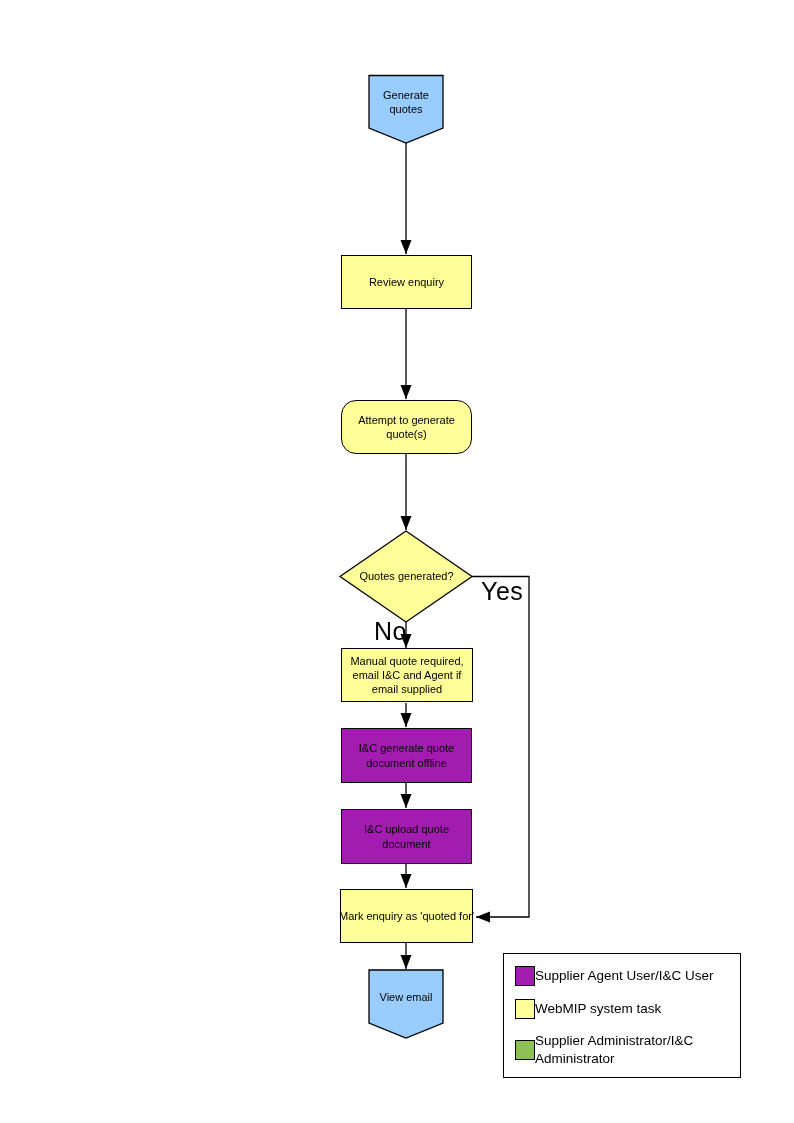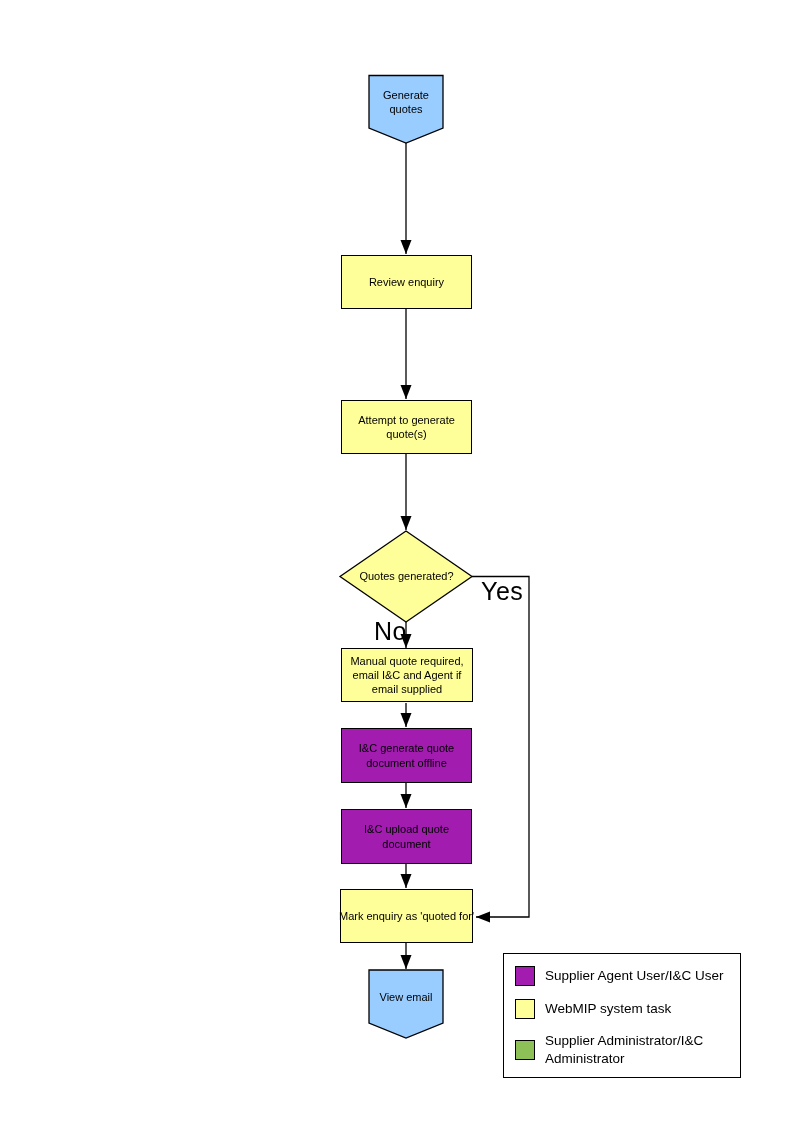--- a/index.html
+++ b/index.html
@@ -11,21 +11,21 @@
   .rect{border:1.5px solid #000;}
   .yellow{background:#FFFF99;}
   .blue{background:#a21caf;}
   .shape-label{position:absolute;display:flex;align-items:center;justify-content:center;
         text-align:center;font-size:11px;line-height:1.3;}
   .branch-label{position:absolute;font-size:25px;line-height:1;letter-spacing:0.5px;}
   .nowrap{white-space:nowrap;padding:12px;}
   .legend{position:absolute;left:503px;top:953px;width:238px;height:125px;
         border:1.5px solid #000;box-sizing:border-box;background:#fff;
         padding:12px 6px 0 11px;display:flex;flex-direction:column;gap:13px;}
-  .legend-row{display:flex;align-items:center;gap:10px;}
+  .legend-row{display:flex;align-items:center;}
   .swatch{width:20px;height:20px;border:1px solid #000;flex:0 0 auto;box-sizing:border-box;}
   .swatch.green{background:#8DC057;}
   .legend-label{font-size:13.5px;line-height:1.3;}
 </style>
 </head>
 <body>
 
 <div class="page">
 
   <svg class="layer" width="794" height="1123" viewBox="0 0 794 1123">
@@ -52,21 +52,21 @@
   </svg>
 
   <div class="shape-label" style="left:369px;top:77px;width:74px;height:50px;">Generate quotes</div>
 
   <div class="shape-label" style="left:346px;top:556px;width:121px;height:40px;">Quotes generated?</div>
 
   <div class="shape-label" style="left:369px;top:972px;width:74px;height:50px;">View email</div>
 
   <div class="node rect yellow" style="left:341px;top:255px;width:131px;height:54px;">Review enquiry</div>
 
-  <div class="node rect yellow" style="left:341px;top:400px;width:131px;height:54px;">Attempt to generate quote(s)</div>
+  <div class="node rect yellow" style="left:341px;top:400px;width:131px;height:54px;border-radius:15px;">Attempt to generate quote(s)</div>
 
   <div class="node rect yellow" style="left:341px;top:648px;width:132px;height:54px;">Manual quote required, email I&amp;C and Agent if email supplied</div>
 
   <div class="node rect blue" style="left:341px;top:728px;width:131px;height:55px;">I&amp;C generate quote document offline</div>
 
   <div class="node rect blue" style="left:341px;top:809px;width:131px;height:55px;">I&amp;C upload quote document</div>
 
   <div class="node rect yellow nowrap" style="left:340px;top:889px;width:133px;height:54px;">Mark enquiry as 'quoted for'</div>
 
   <div class="branch-label" style="left:473px;top:579px;margin-left:8px;">Yes</div>

